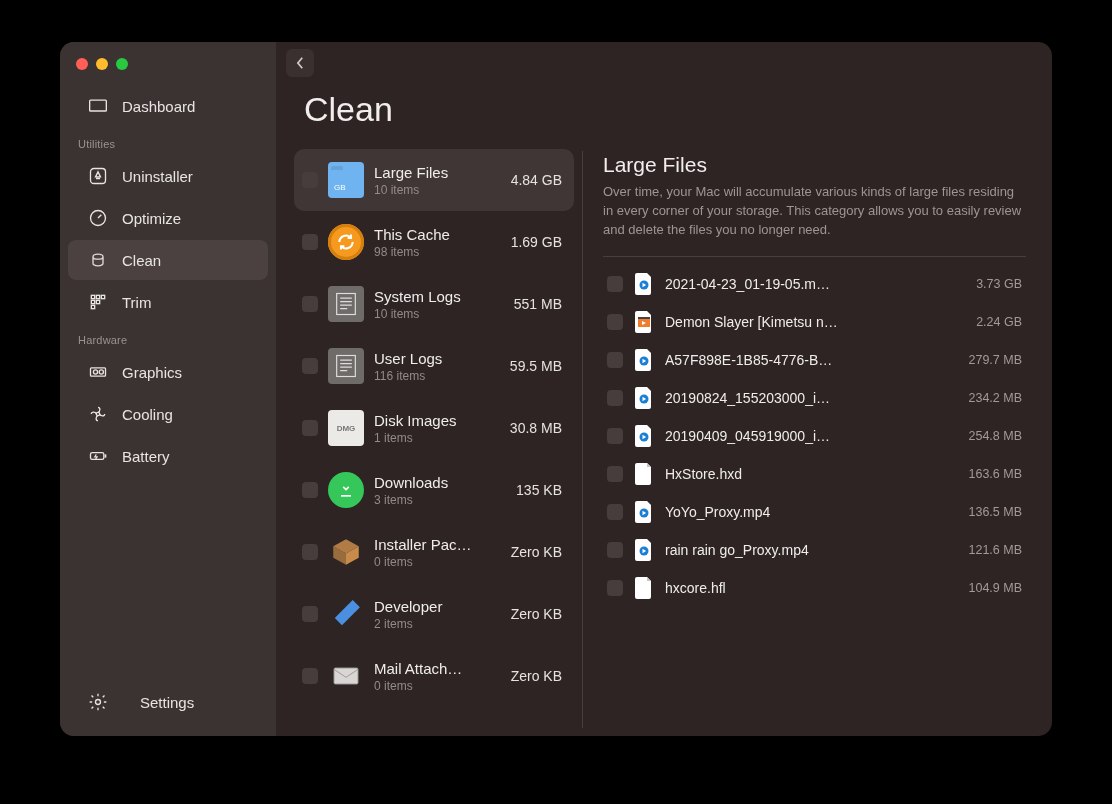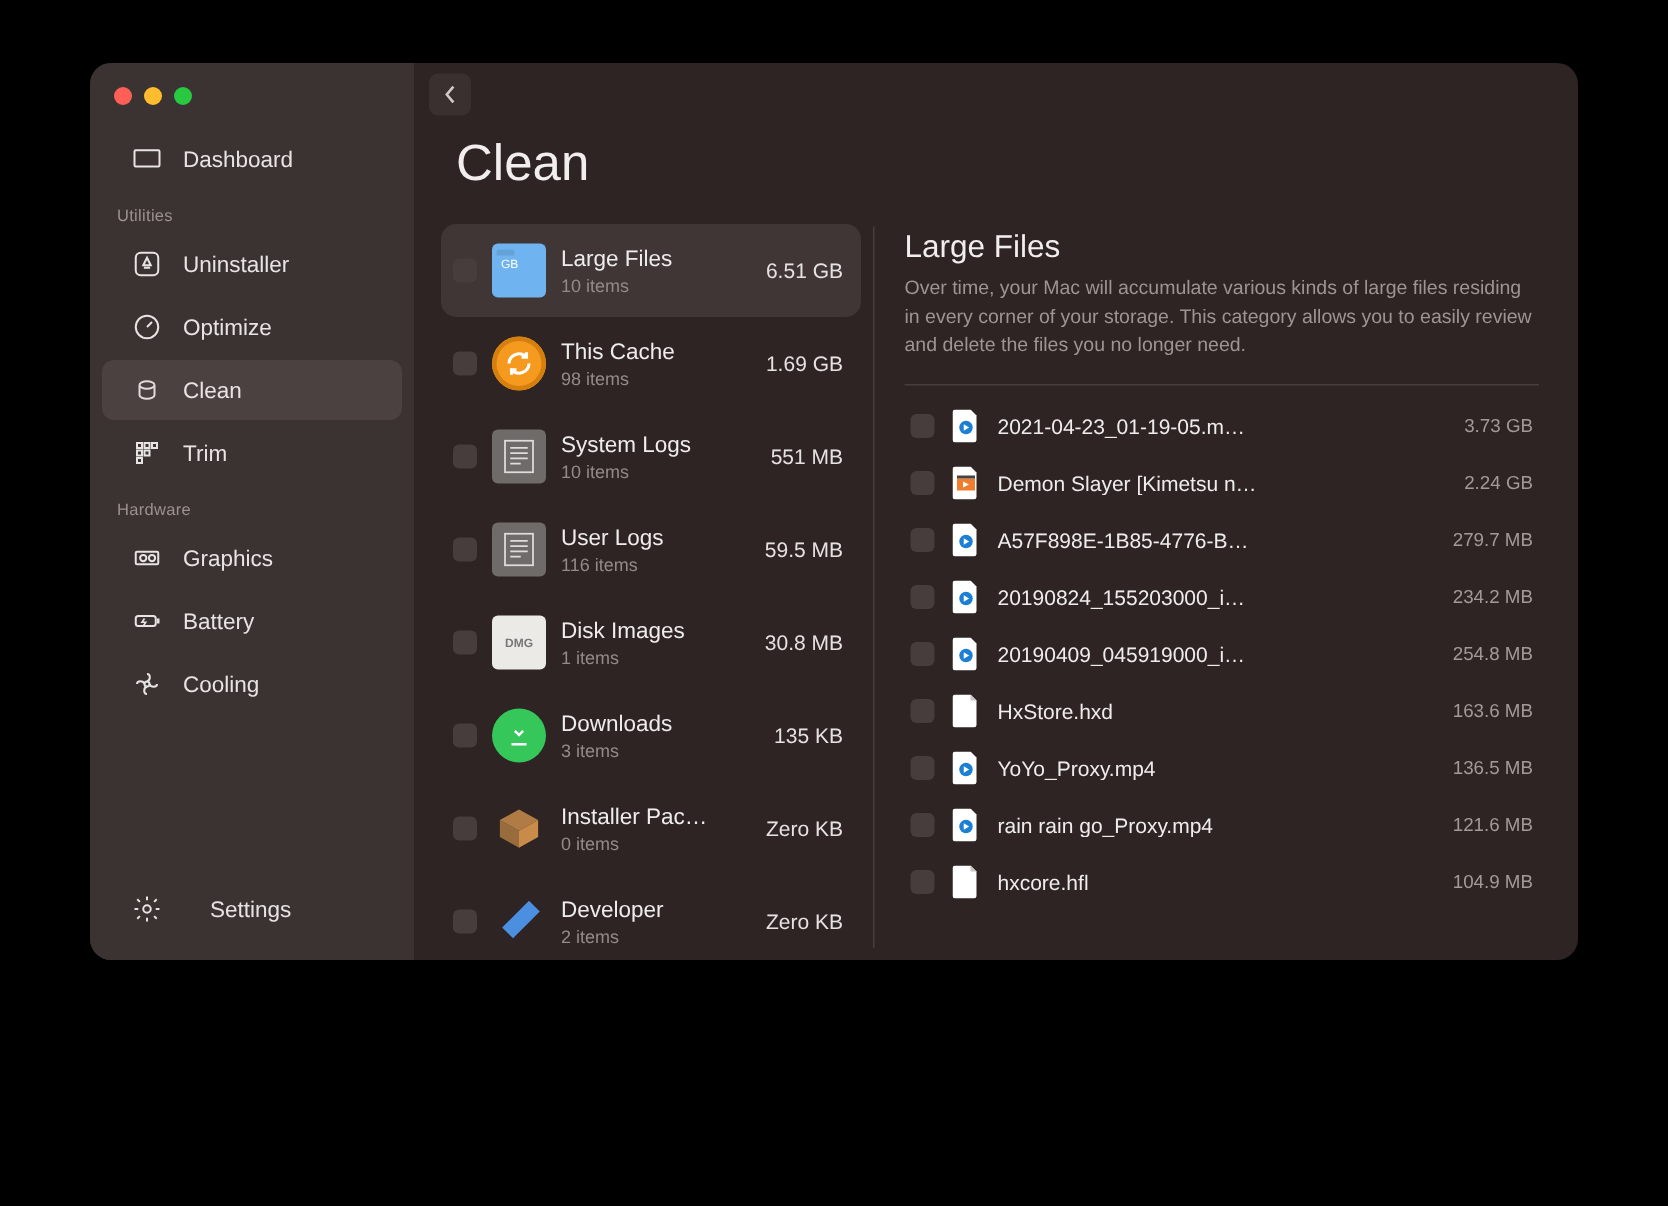--- a/index.html
+++ b/index.html
@@ -7,21 +7,21 @@
     background: #000;
     width: 1112px;
     height: 804px;
     font-family: -apple-system, "Helvetica Neue", Helvetica, Arial, sans-serif;
     color: #ece9e8;
     overflow: hidden;
   }
   .window {
     position: absolute;
     top: 42px; left: 60px;
-    width: 992px; height: 598px;
+    width: 992px; height: 694px;
     background: #2d2423;
     border-radius: 14px;
     overflow: hidden;
     display: flex;
     box-shadow: 0 10px 40px rgba(0,0,0,.7);
   }
   
   .sidebar {
     width: 216px;
     background: #3b3332;
@@ -271,35 +271,35 @@
               <rect x="3" y="7" width="18" height="10" rx="1"></rect>
               <circle cx="9" cy="12" r="2.5"></circle>
               <circle cx="16" cy="12" r="2.5"></circle>
             </svg>
           </span>
           <span>Graphics</span>
         </div>
         <div class="side-item">
           <span class="sicon">
             <svg viewBox="0 0 24 24">
+              <circle cx="12" cy="12" r="2"></circle>
+              <path d="M12 4c3 0 3 5 0 6M20 12c0 3-5 3-6 0M12 20c-3 0-3-5 0-6M4 12c0-3 5-3 6 0"></path>
+            </svg>
+          </span>
+          <span>Cooling</span>
+        </div>
+        <div class="side-item">
+          <span class="sicon">
+            <svg viewBox="0 0 24 24">
               <rect x="3" y="8" width="16" height="8" rx="2"></rect>
               <rect x="20" y="10" width="2" height="4" fill="#e8e4e3" stroke="none"></rect>
               <path d="M10 10l-2 3h3l-2 3" stroke-width="1.3"></path>
             </svg>
           </span>
           <span>Battery</span>
-        </div>
-        <div class="side-item">
-          <span class="sicon">
-            <svg viewBox="0 0 24 24">
-              <circle cx="12" cy="12" r="2"></circle>
-              <path d="M12 4c3 0 3 5 0 6M20 12c0 3-5 3-6 0M12 20c-3 0-3-5 0-6M4 12c0-3 5-3 6 0"></path>
-            </svg>
-          </span>
-          <span>Cooling</span>
         </div>
       </div>
 
     <div class="spacer"></div>
 
     <div class="side-item settings-row">
       <span class="sicon">
         <svg viewBox="0 0 24 24">
             <circle cx="12" cy="12" r="3"></circle>
             <path d="M12 2v3M12 19v3M4.2 4.2l2.1 2.1M17.7 17.7l2.1 2.1M2 12h3M19 12h3M4.2 19.8l2.1-2.1M17.7 6.3l2.1-2.1"></path>
@@ -319,28 +319,28 @@
     </div>
     <h1 class="title">Clean</h1>
 
     <div class="panes">
       <div class="cat-list" id="cat-list">
           <div class="cat-row selected">
             <div class="cat-check"></div>
             <div class="cat-icon">
               <div style="width:36px;height:36px;background:#6fb4f0;border-radius:4px;position:relative;">
                 <div style="position:absolute;top:4px;left:3px;width:12px;height:4px;background:#6fb4f0;filter:brightness(.9);border-radius:2px 2px 0 0"></div>
-                <span style="position:absolute;bottom:18px;left:6px;font-size:8px;color:#fff;font-weight:400">GB</span>
+                <span style="position:absolute;bottom:6px;left:6px;font-size:8px;color:#fff;font-weight:400">GB</span>
               </div>
             </div>
             <div class="cat-labels">
               <div class="cat-name">Large Files</div>
               <div class="cat-sub">10 items</div>
             </div>
-            <div class="cat-size">6.51 GB</div>
+            <div class="cat-size">4.84 GB</div>
           </div>
           <div class="cat-row">
             <div class="cat-check"></div>
             <div class="cat-icon">
               <div style="width:36px;height:36px;background:#f59a1f;border-radius:50%;display:flex;align-items:center;justify-content:center;box-shadow:inset 0 0 0 3px #d57f0f">
                 <svg width="20" height="20" viewBox="0 0 24 24" fill="none" stroke="#fff" stroke-width="2.5">
                   <path d="M4 12a8 8 0 0 1 14-5M20 12a8 8 0 0 1-14 5"></path>
                   <path d="M18 3v4h-4M6 21v-4h4"></path>
                 </svg>
               </div>

